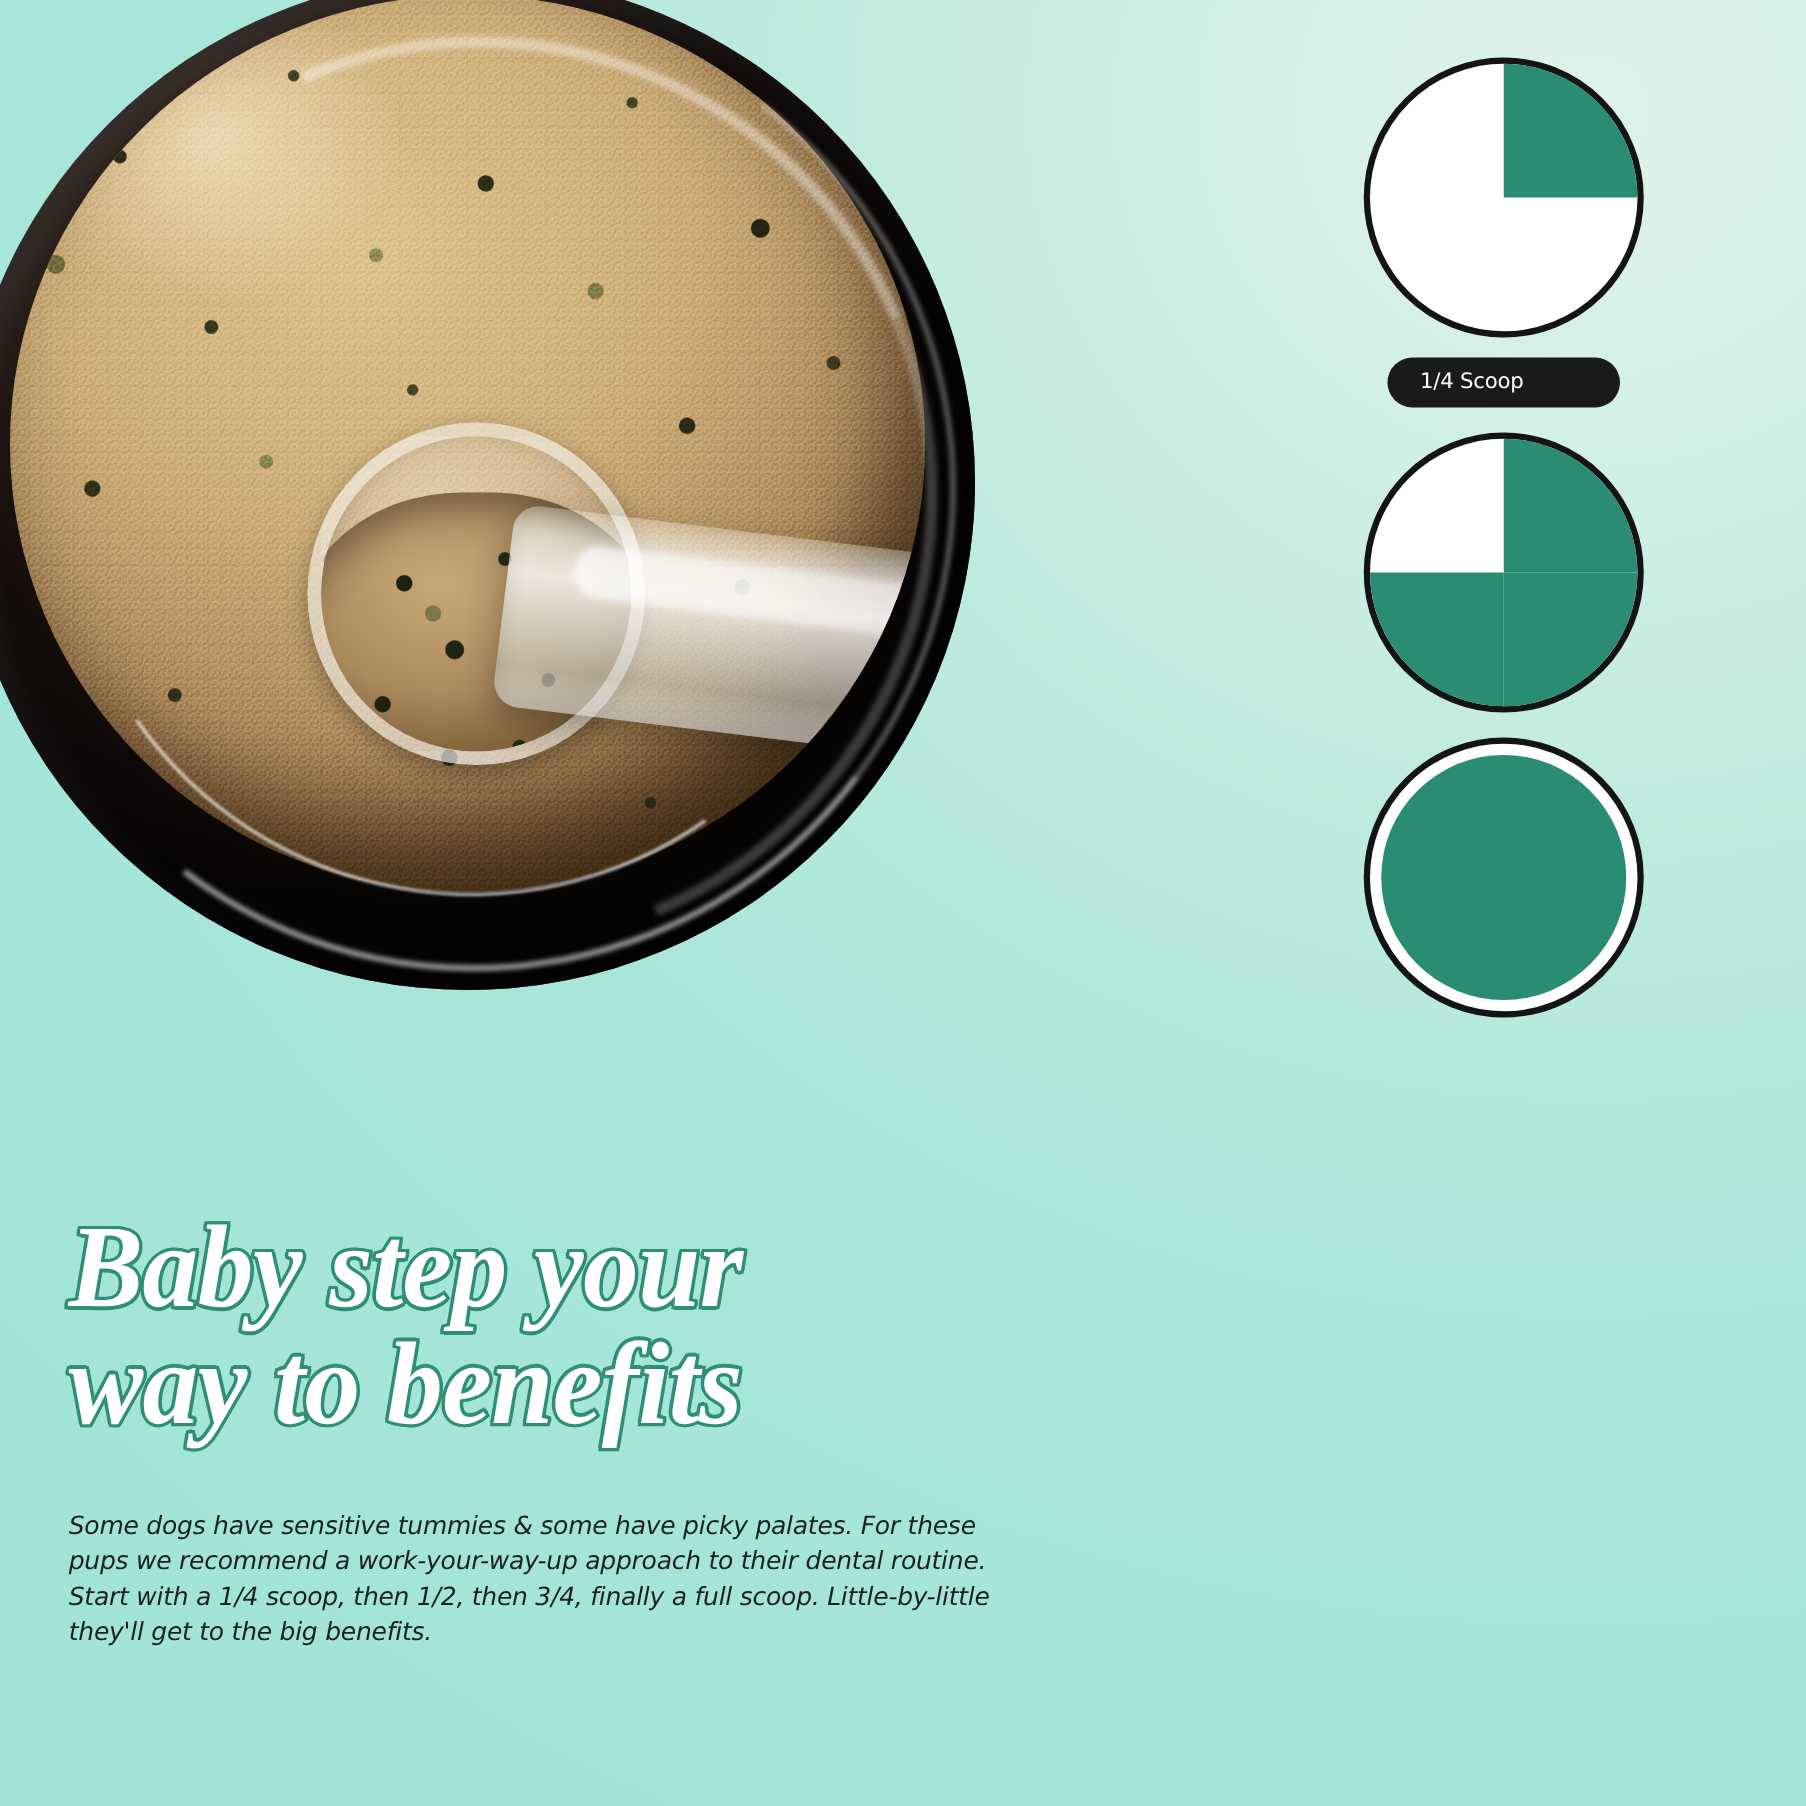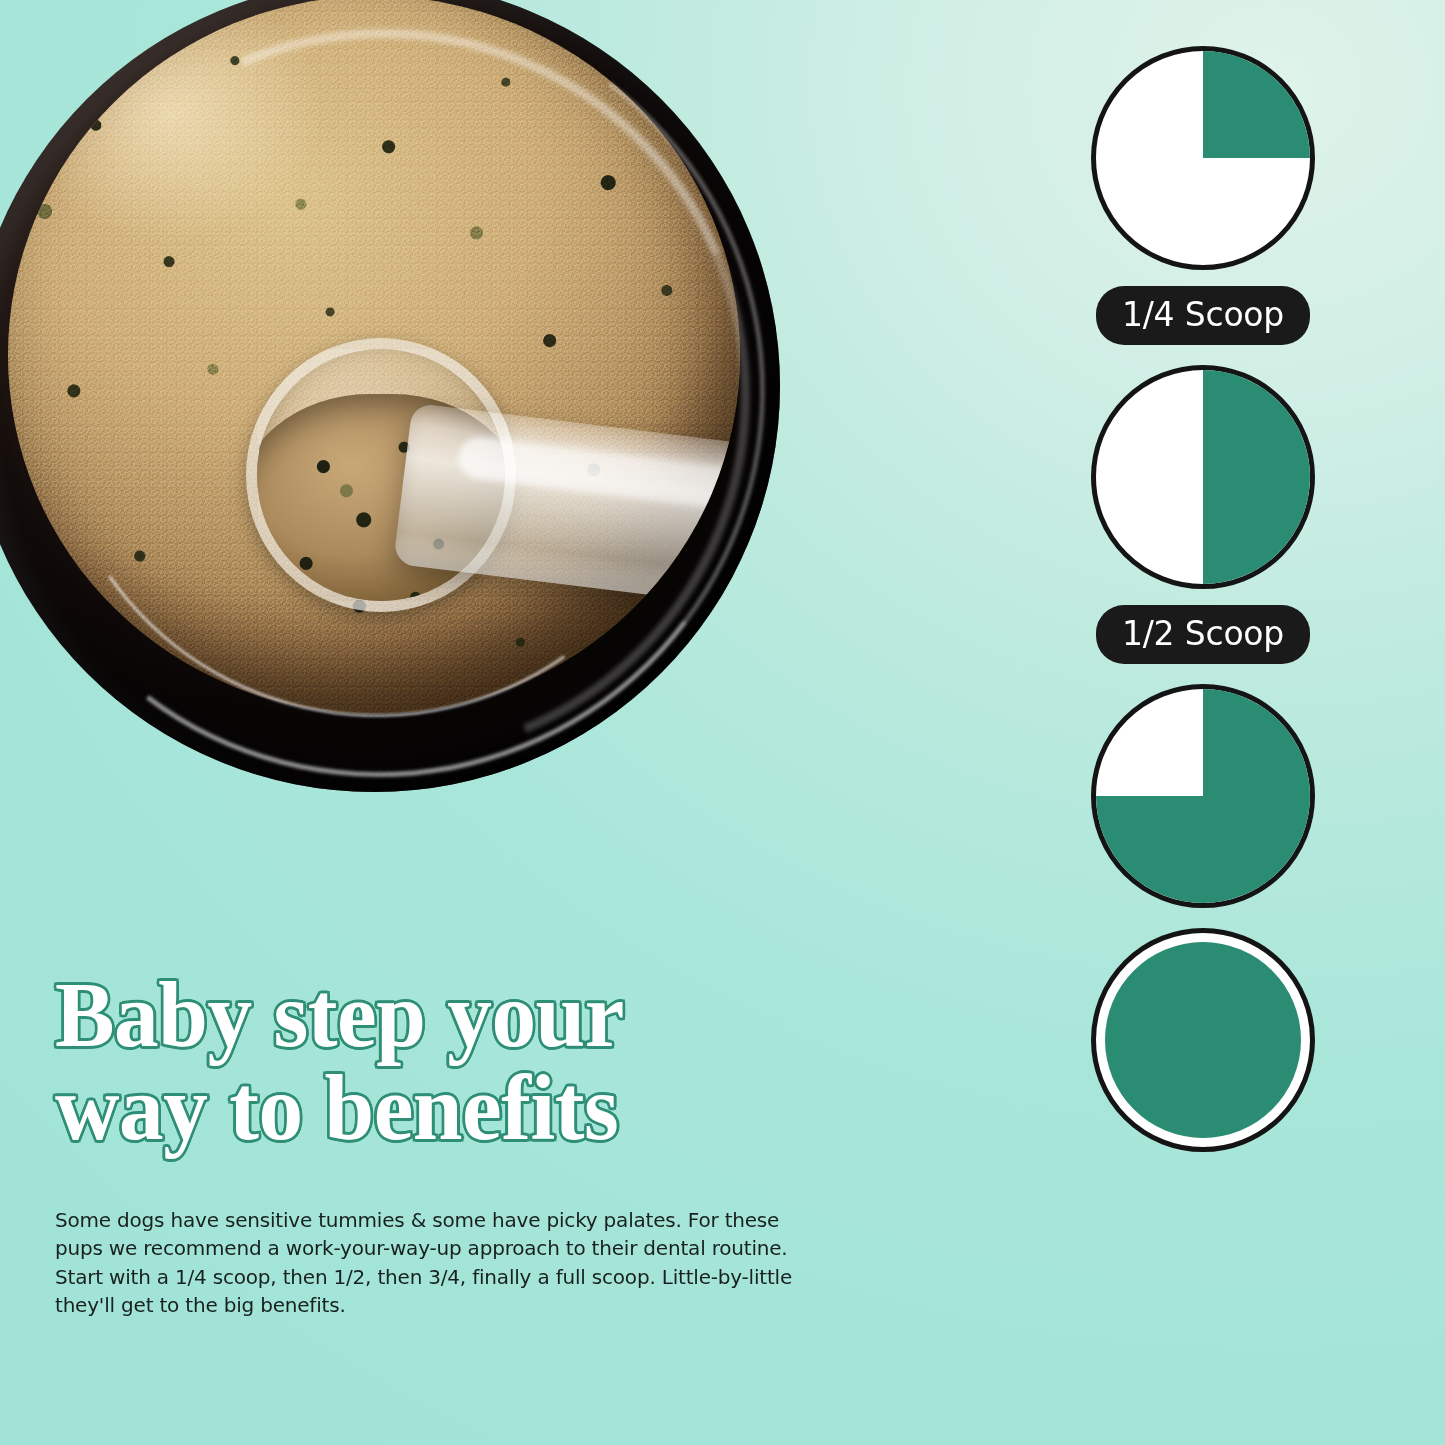--- a/index.html
+++ b/index.html
@@ -221,20 +221,21 @@
     background: rgba(255,255,255,0.55);
     box-shadow: inset 0 1px 2px rgba(0,0,0,0.25);
   }
 
   
   .copy-block {
     position: absolute;
     left: 55px;
     top: 968px;
     width: 790px;
+    font-style: italic;
   }
   .headline {
     margin: 0;
     font-family: "Liberation Serif", "DejaVu Serif", serif;
     font-weight: 700;
     font-size: 94px;
     line-height: 0.99;
     letter-spacing: -0.5px;
     color: #ffffff;
     transform: scaleX(0.95);
@@ -301,21 +302,21 @@
     display: block;
     width: max-content;
     min-width: 186px;
     box-sizing: border-box;
     padding: 9px 26px 11px 26px;
     border-radius: 28px;
     background: #1a1a1a;
     color: #ffffff;
     text-align: left;
     font-family: "DejaVu Sans", "Liberation Sans", sans-serif;
-    font-size: 33px;
+    font-size: 17px;
     letter-spacing: -0.2px;
   }
 </style>
 </head>
 <body>
 
 <div id="page">
 
   <div class="photo-wrap">
     <div class="jar-shadow"></div>
@@ -344,27 +345,20 @@
 
   <div class="legend">
 
     <div class="legend-item">
       <div class="dial">
         <div class="quad q-tr" style="background:#2B8C74;"></div>
       </div>
       <span class="pill">1/4 Scoop</span>
     </div>
 
-    <div class="legend-item">
-      <div class="dial">
-        <div class="quad q-tr" style="background:#2B8C74;"></div>
-        <div class="quad q-br" style="background:#2B8C74;"></div>
-      </div>
-      <span class="pill">1/2 Scoop</span>
-    </div>
 
     <div class="legend-item">
       <div class="dial">
         <div class="quad q-tr" style="background:#2B8C74;"></div>
         <div class="quad q-br" style="background:#2B8C74;"></div>
         <div class="quad q-bl" style="background:#2B8C74;"></div>
       </div>
     </div>
 
     <div class="legend-item">

